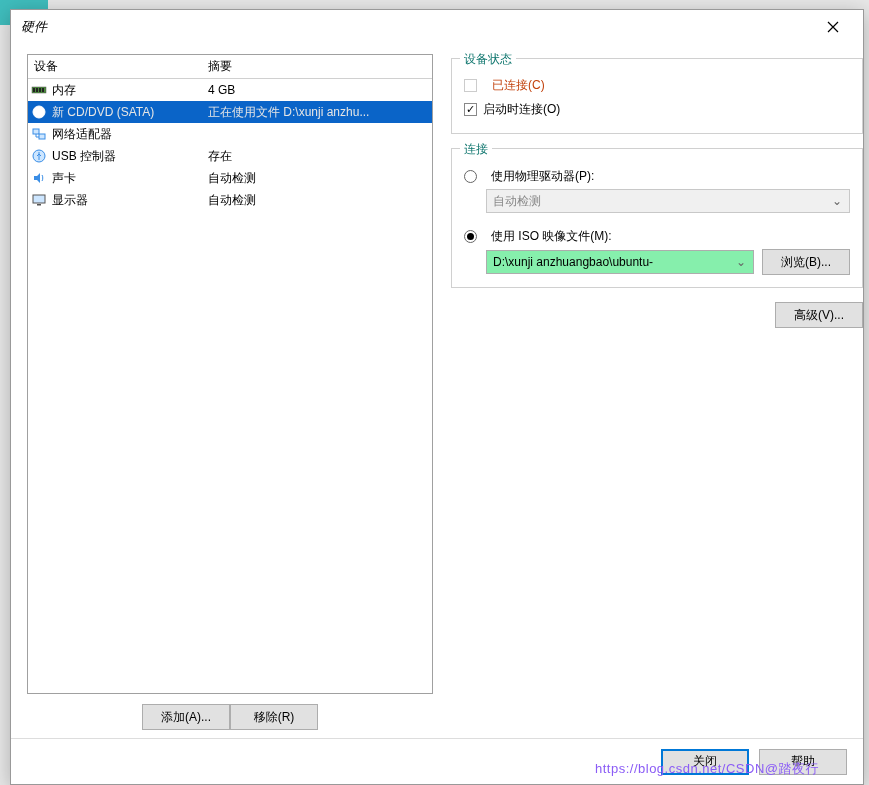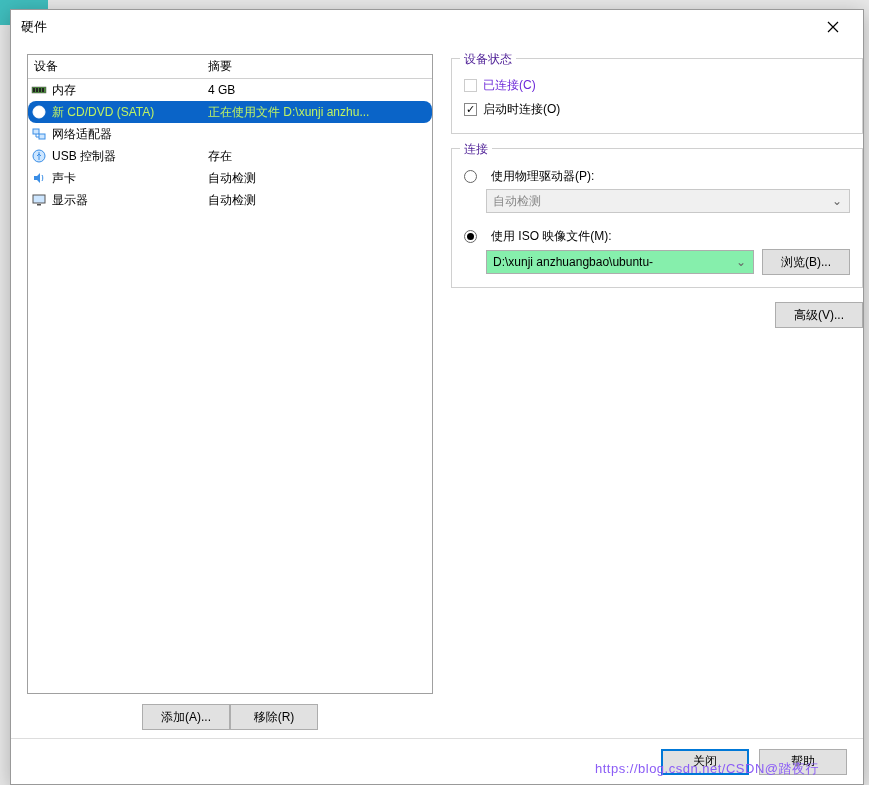--- a/index.html
+++ b/index.html
@@ -1,44 +1,44 @@
 <!DOCTYPE html>
 <html><head>
 <meta charset="utf-8">
 <style>
 * { box-sizing: border-box; font-family: "Microsoft YaHei", "Segoe UI", sans-serif; font-size: 12px; }
 body { margin: 0; background: #e8e8e8; width: 869px; height: 785px; overflow: hidden; position: relative; }
 .bg-strip { position: absolute; left: 0; top: 0; width: 48px; height: 25px; background: #3fbdbd; }
 .dialog { position: absolute; left: 10px; top: 9px; width: 854px; height: 776px; background: #fff; border: 1px solid #999; box-shadow: 0 4px 20px rgba(0,0,0,.25); display: flex; flex-direction: column; }
-.titlebar { height: 34px; display: flex; align-items: center; padding: 0 10px; }
+.titlebar { height: 34px; display: flex; align-items: center; padding: 0 10px; font-style: italic; }
 .titlebar .title { flex: 1; color: #000; font-size: 13px; }
 .close-btn { width: 40px; height: 30px; display: flex; align-items: center; justify-content: center; cursor: pointer; }
 .close-btn svg { width: 12px; height: 12px; }
 .body { flex: 1; display: flex; padding: 10px 0 8px 16px; gap: 18px; }
 .left-col { width: 406px; display: flex; flex-direction: column; }
 .device-table { flex: 1; border: 1px solid #a0a0a0; background: #fff; overflow: hidden; }
 .hdr { display: flex; border-bottom: 1px solid #d0d0d0; height: 24px; align-items: center; background: #fff; }
 .hdr .col1 { width: 176px; padding-left: 6px; color: #000; }
 .hdr .col2 { flex: 1; padding-left: 4px; color: #000; }
 .rows { }
 .row { display: flex; height: 22px; align-items: center; cursor: default; }
-.row.sel { background: #0a64c8; color: #bef264; border-radius: 8px; }
+.row.sel { background: #0a64c8; color: #e5e5e5; }
 .row .ic { width: 22px; display: flex; align-items: center; justify-content: center; }
 .row .c1 { width: 154px; padding-left: 2px; white-space: nowrap; overflow: hidden; text-overflow: ellipsis; }
 .row .c2 { flex: 1; padding-left: 4px; white-space: nowrap; overflow: hidden; text-overflow: ellipsis; }
 .left-btns { display: flex; justify-content: center; gap: 0; margin-top: 10px; }
 .btn { min-width: 88px; height: 26px; background: #e1e1e1; border: 1px solid #adadad; padding: 0 14px; cursor: pointer; display: inline-flex; align-items: center; justify-content: center; }
 .btn.primary { border: 2px solid #0078d7; }
 .right-col { flex: 1; display: flex; flex-direction: column; gap: 14px; padding-top: 4px; }
 .group { border: 1px solid #d0d0d0; position: relative; padding: 14px 12px 12px 12px; }
-.group .legend { position: absolute; top: -8px; left: 8px; background: #fff; padding: 0 4px; color: #4c1d95; }
+.group .legend { position: absolute; top: -8px; left: 8px; background: #fff; padding: 0 4px; color: #0f766e; }
 .chk { display: flex; align-items: center; gap: 6px; height: 24px; }
 .chk .box { width: 13px; height: 13px; border: 1px solid #888; display: flex; align-items: center; justify-content: center; background: #fff; }
 .chk.disabled .box { border-color: #ccc; }
-.chk.disabled .lbl { color: #6d28d9; }
+.chk.disabled .lbl { color: #c2410c; margin-left: 9px; }
 .chk .box.checked::after { content: "✓"; font-size: 11px; line-height: 1; color: #000; }
 .radio { display: flex; align-items: center; gap: 14px; height: 26px; }
 .radio .dot { width: 13px; height: 13px; border: 1px solid #666; border-radius: 50%; display: flex; align-items: center; justify-content: center; }
 .radio .dot.on::after { content: ""; width: 7px; height: 7px; background: #000; border-radius: 50%; }
 .combo { height: 24px; border: 1px solid #adadad; background: #86efac; display: flex; align-items: center; padding: 0 4px 0 6px; }
 .combo.disabled { background: #f0f0f0; color: #888; border-color: #c8c8c8; }
 .combo .txt { flex: 1; white-space: nowrap; overflow: hidden; text-overflow: ellipsis; }
 .combo .chev { width: 16px; text-align: center; color: #666; }
 .indent { margin-left: 22px; }
 .row-flex { display: flex; gap: 8px; align-items: center; }

